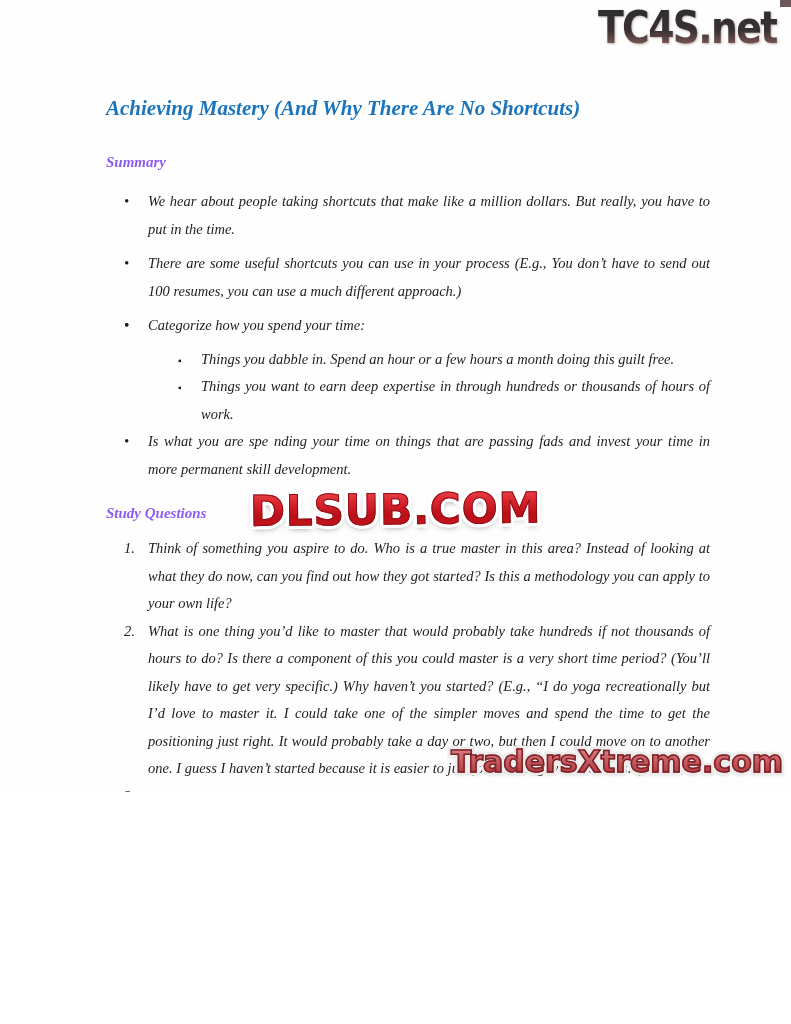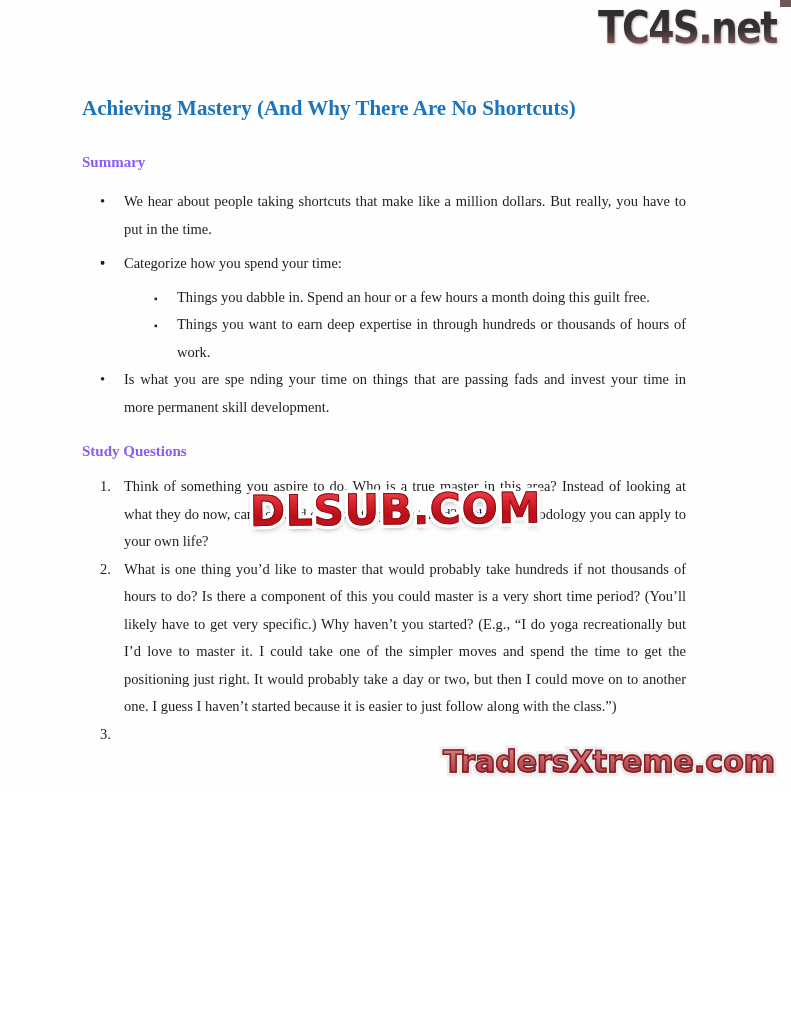--- a/index.html
+++ b/index.html
@@ -14,21 +14,21 @@
   .brand-top {
     position:absolute; top:4px; right:14px;
     font-family:"DejaVu Sans", sans-serif; font-weight:bold; font-size:45px; line-height:48px;
     letter-spacing:-2px; transform:scaleX(.84); transform-origin:100% 0;
     background:linear-gradient(180deg,#2c2c2e 0%,#393133 55%,#8e5f5d 92%);
     -webkit-background-clip:text; background-clip:text; color:transparent;
     filter:drop-shadow(1px 1px 1px rgba(60,40,40,.35));
   }
 
   
-  .content { position:absolute; left:82px; width:604px; top:0; }
+  .content { position:absolute; left:106px; width:604px; top:0;font-style:italic; }
   .doc-title { margin:95px 0 0 0; font-size:21px; line-height:26px; font-weight:bold; color:#1b74bc; }
   .section-heading { margin-top:33px; font-size:15px; font-weight:bold; color:#8b5cf6; }
   .list { margin-top:17px; font-size:14.5px; line-height:27.5px; }
   .item { position:relative; padding-left:42px; text-align:justify; margin-bottom:7px; }
   .item .marker { position:absolute; left:18px; top:0; }
   .sub .item { padding-left:95px; margin-bottom:0; }
   .sub .item .marker { left:72px; font-size:10px; top:1px; }
   .sub { margin-top:6px; margin-bottom:0; }
   .item.tight { margin-bottom:0; }
   .qlist { margin-top:13px; }
@@ -46,21 +46,21 @@
     text-shadow:0 3px 6px rgba(110,110,110,.85), 2px 0 3px rgba(140,140,140,.7), -2px 2px 3px rgba(140,140,140,.7);
   }
   .watermark .over {
     position:relative; -webkit-text-stroke:1px #8d0e14;
     background:linear-gradient(180deg,#ef565c 0%,#da242d 35%,#b90f18 62%,#cf1a22 100%);
     -webkit-background-clip:text; background-clip:text; color:transparent;
   }
 
   
   .brand-bottom {
-    position:absolute; right:16px; bottom:12px;
+    position:absolute; right:8px; bottom:12px;
     font-family:"DejaVu Sans", sans-serif; font-weight:bold; font-size:30px; line-height:36px;
     white-space:nowrap;
   }
   .brand-bottom .under {
     position:absolute; left:0; top:0; color:#efefef; -webkit-text-stroke:7px #ececec;
     text-shadow:0 2px 4px rgba(80,80,80,.45);
   }
   .brand-bottom .over {
     position:relative; -webkit-text-stroke:1.5px #7d2127;
     background:linear-gradient(180deg,#dd9194 0%,#cc6468 40%,#b8474c 70%,#a93237 100%);
@@ -84,20 +84,21 @@
 
     <div class="list">
 
       <div class="item">
         <span class="marker">•</span>
         <span>We hear about people taking shortcuts that make like a million dollars. But really, you have to put in the time.</span>
       </div>
 
       <div class="item">
         <span class="marker">•</span>
+        <span>There are some useful shortcuts you can use in your process (E.g., You don’t have to send out 100 resumes, you can use a much different approach.)</span>
       </div>
 
       <div class="item">
         <span class="marker">•</span>
       </div>
 
       <div class="item tight">
         <span class="marker">•</span>
         <span>Categorize how you spend your time:</span>
       </div>

